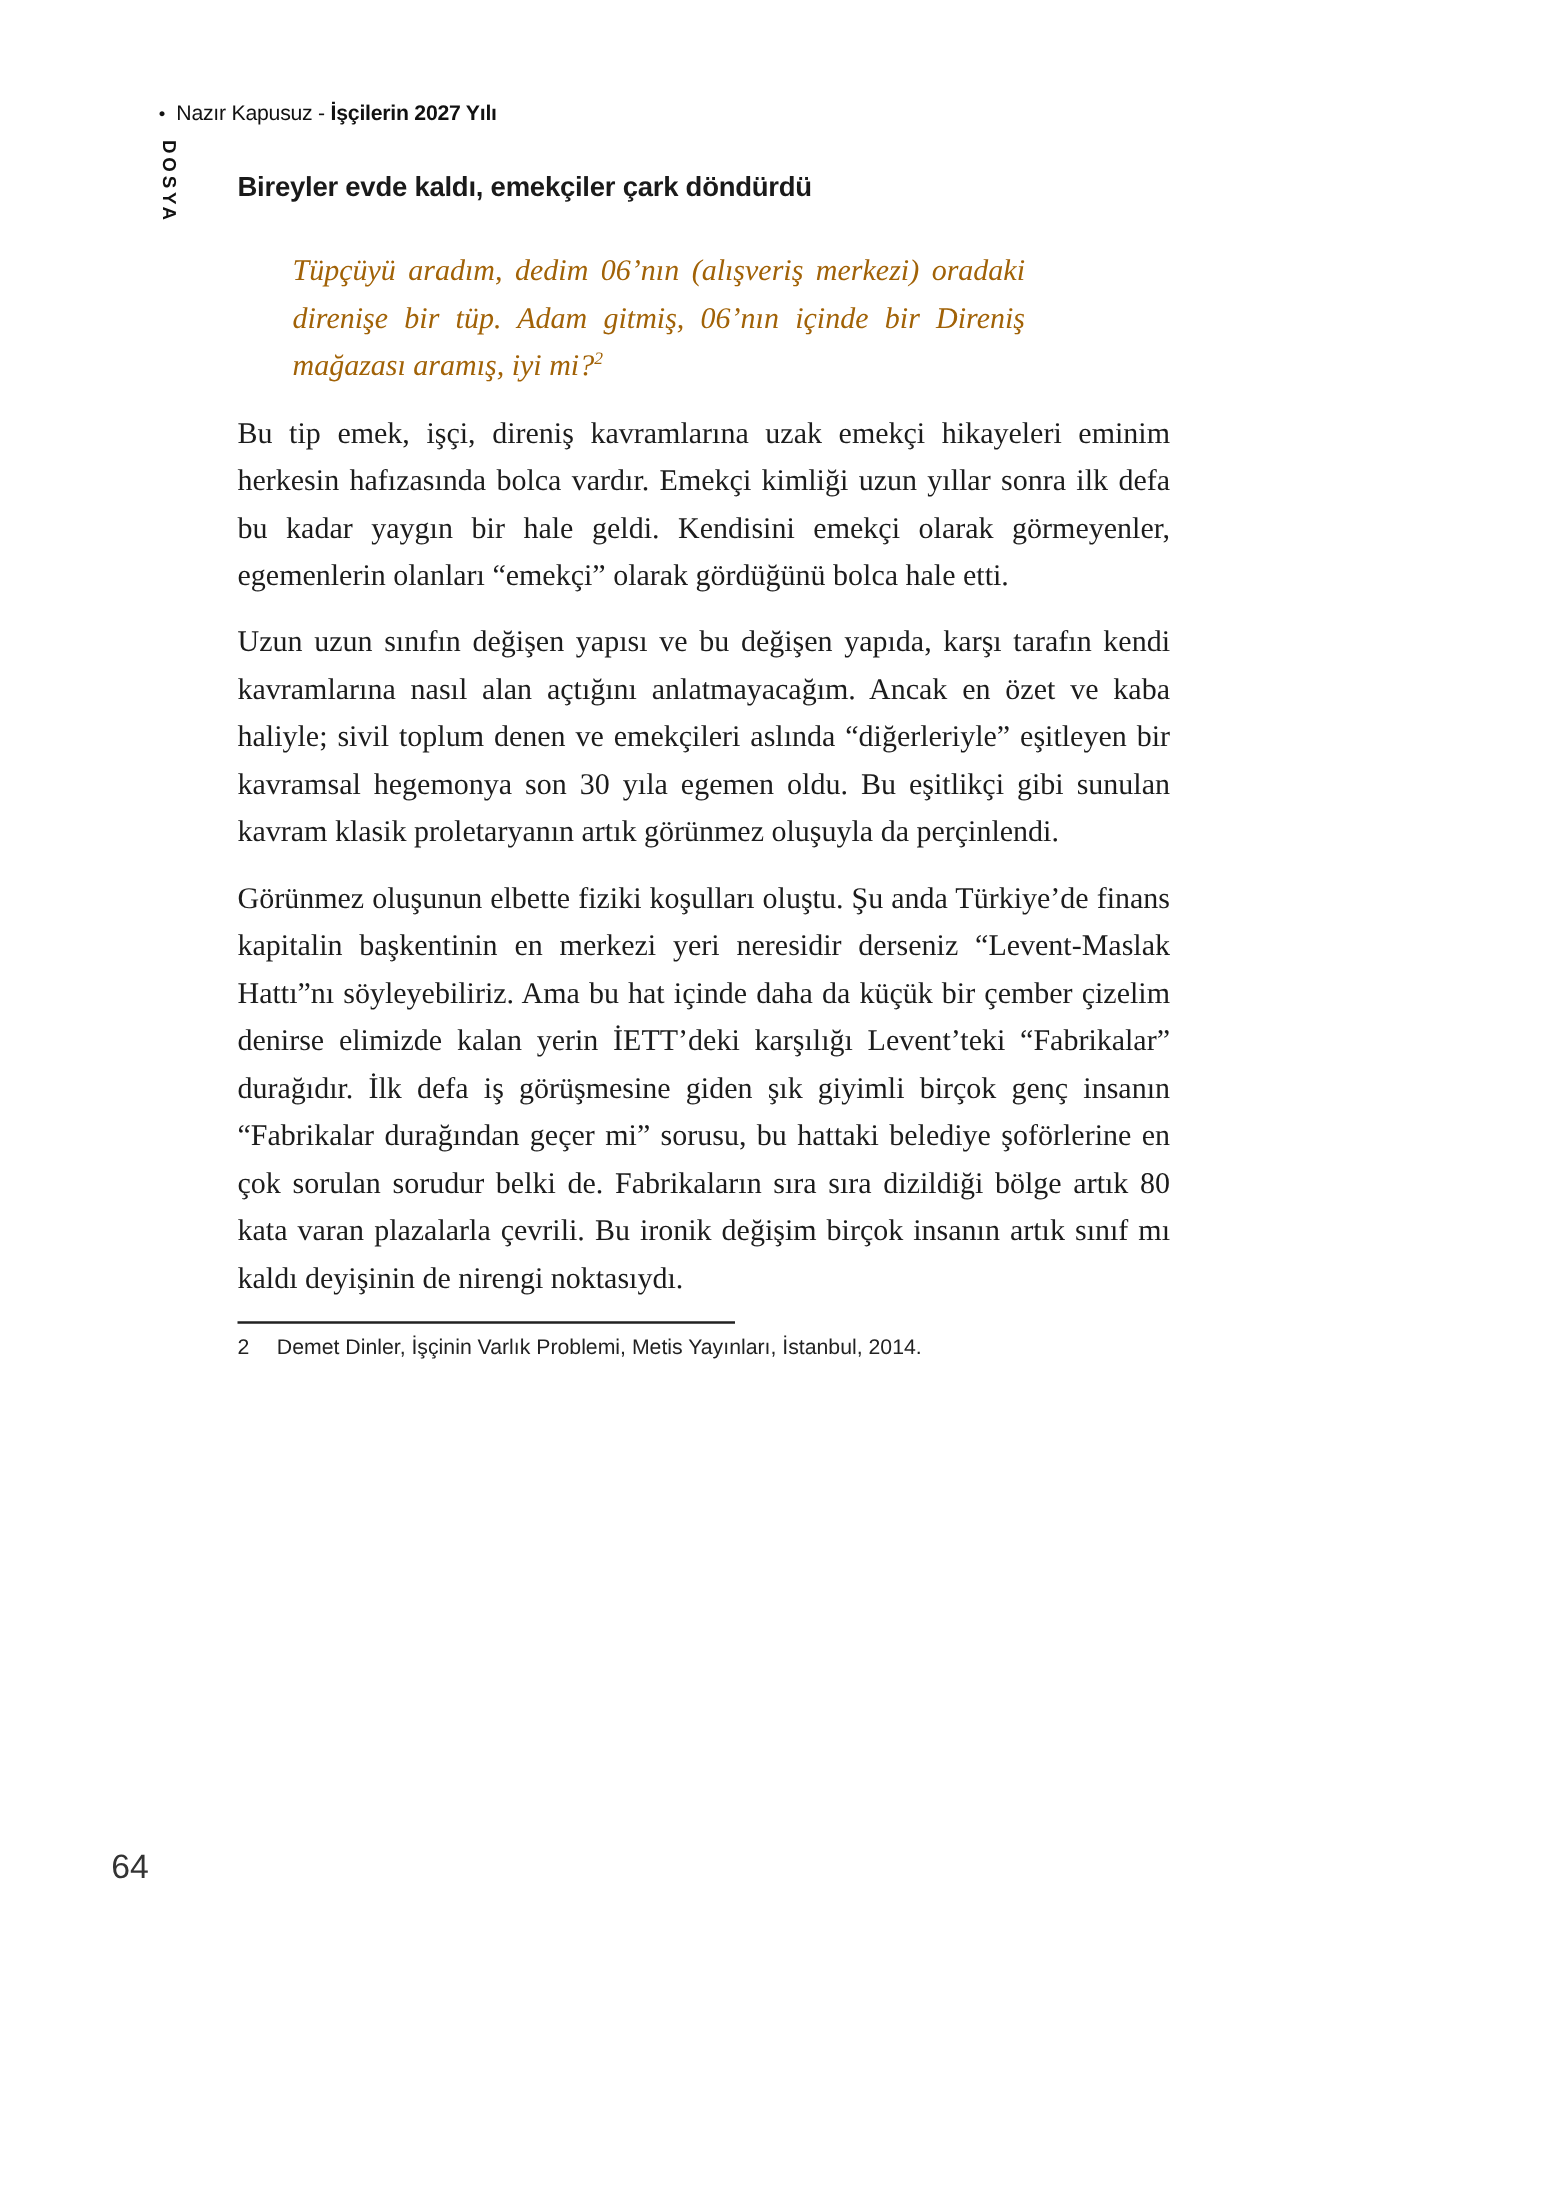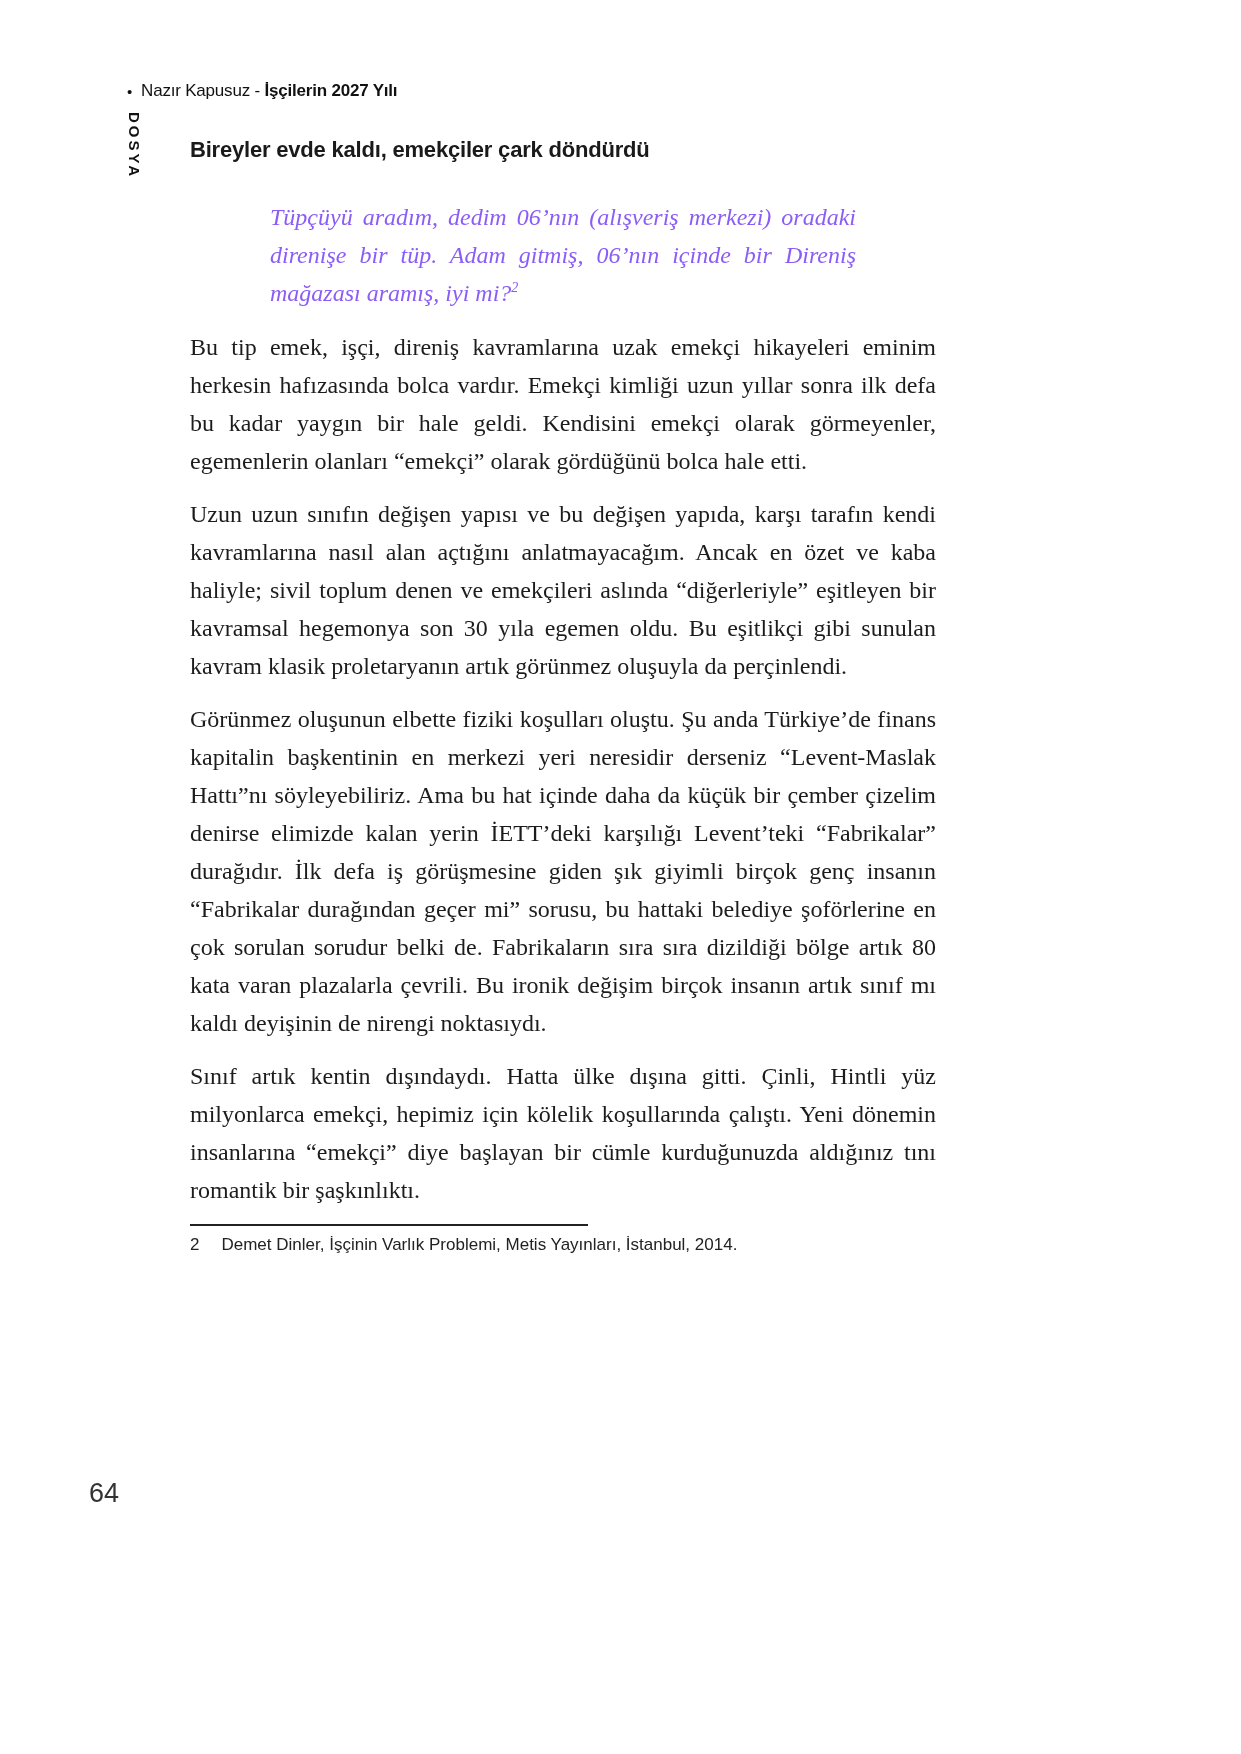--- a/index.html
+++ b/index.html
@@ -59,28 +59,28 @@
 
   
   .content {
     position: absolute;
     left: 190px;
     top: 198px;
     width: 746px;
   }
 
   .quote {
-    margin-left: 80px;
+    margin-left: 44px;
     width: 586px;
     font-style: italic;
     font-size: 24px;
     line-height: 38px;
     text-align: justify;
     margin-bottom: 16px;
-    color: #8b5cf6;
+    color: #a16207;
   }
   .quote sup { font-size: 14px; line-height: 0; font-style: italic; }
 
   .body-paragraph {
     font-size: 24px;
     line-height: 38px;
     text-align: justify;
     margin-bottom: 15px;
     color: #1c1c1c;
   }
@@ -121,21 +121,20 @@
 
 <h1 class="heading">Bireyler evde kaldı, emekçiler çark döndürdü</h1>
 
 <main class="content">
 
   <blockquote class="quote"><span>Tüpçüyü aradım, dedim 06’nın (alışveriş merkezi) oradaki direnişe bir tüp. Adam gitmiş, 06’nın içinde bir Direniş mağazası aramış, iyi mi?</span><sup>2</sup></blockquote>
 
   <p class="body-paragraph">Bu tip emek, işçi, direniş kavramlarına uzak emekçi hikayeleri eminim herkesin hafızasında bolca vardır. Emekçi kimliği uzun yıllar sonra ilk defa bu kadar yaygın bir hale geldi. Kendisini emekçi olarak görmeyenler, egemenlerin olanları “emekçi” olarak gördüğünü bolca hale etti.</p>
   <p class="body-paragraph">Uzun uzun sınıfın değişen yapısı ve bu değişen yapıda, karşı tarafın kendi kavramlarına nasıl alan açtığını anlatmayacağım. Ancak en özet ve kaba haliyle; sivil toplum denen ve emekçileri aslında “diğerleriyle” eşitleyen bir kavramsal hegemonya son 30 yıla egemen oldu. Bu eşitlikçi gibi sunulan kavram klasik proletaryanın artık görünmez oluşuyla da perçinlendi.</p>
   <p class="body-paragraph">Görünmez oluşunun elbette fiziki koşulları oluştu. Şu anda Türkiye’de finans kapitalin başkentinin en merkezi yeri neresidir derseniz “Levent-Maslak Hattı”nı söyleyebiliriz. Ama bu hat içinde daha da küçük bir çember çizelim denirse elimizde kalan yerin İETT’deki karşılığı Levent’teki “Fabrikalar” durağıdır. İlk defa iş görüşmesine giden şık giyimli birçok genç insanın “Fabrikalar durağından geçer mi” sorusu, bu hattaki belediye şoförlerine en çok sorulan sorudur belki de. Fabrikaların sıra sıra dizildiği bölge artık 80 kata varan plazalarla çevrili. Bu ironik değişim birçok insanın artık sınıf mı kaldı deyişinin de nirengi noktasıydı.</p>
-  <p class="body-paragraph">Sınıf artık kentin dışındaydı. Hatta ülke dışına gitti. Çinli, Hintli yüz milyonlarca emekçi, hepimiz için kölelik koşullarında çalıştı. Yeni dönemin insanlarına “emekçi” diye başlayan bir cümle kurduğunuzda aldığınız tını romantik bir şaşkınlıktı.</p>
 
   <div class="footnote-block">
     <div class="footnote-rule"></div>
     <div class="footnote">
       <span>2</span>
       <span>Demet Dinler, İşçinin Varlık Problemi, Metis Yayınları, İstanbul, 2014.</span>
     </div>
   </div>
 
 </main>

